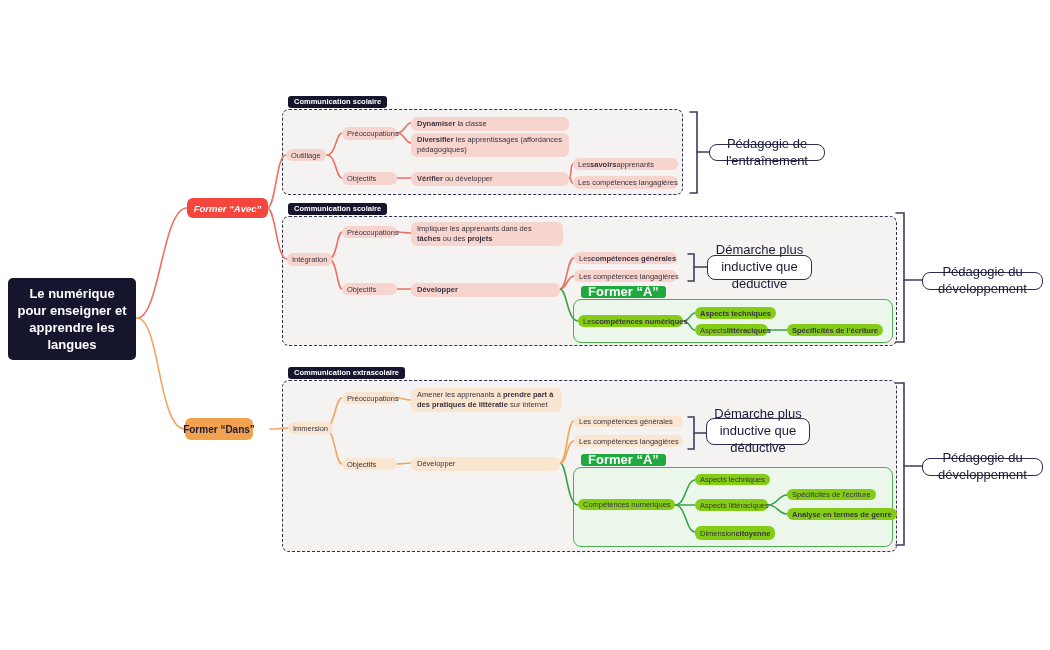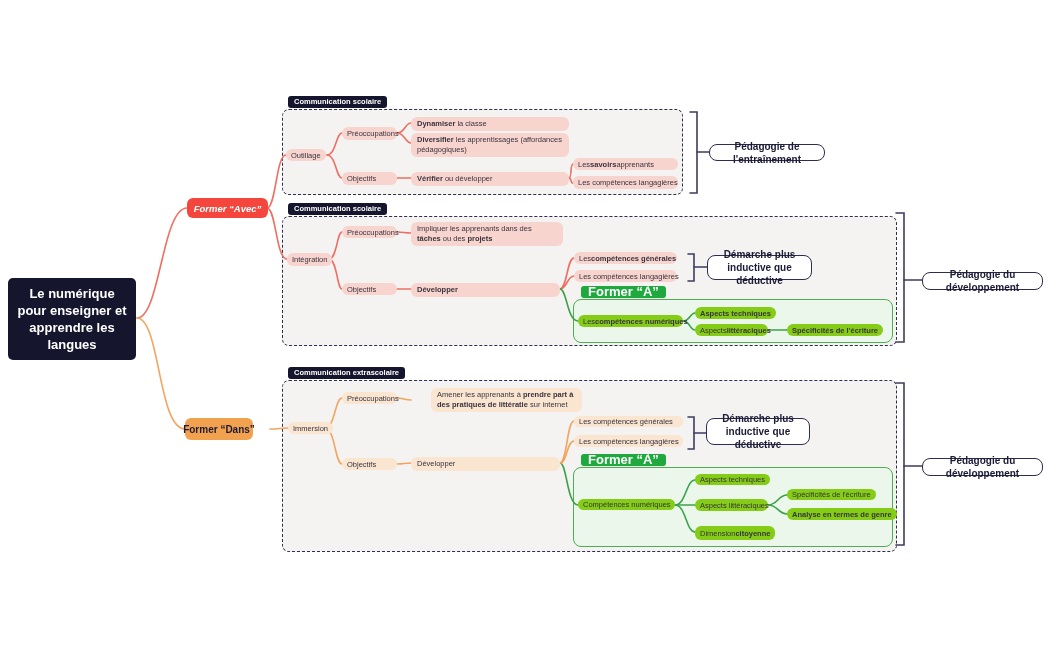--- a/index.html
+++ b/index.html
@@ -47,21 +47,21 @@
   .branch {
     position:absolute; z-index:3; font-weight:bold; white-space:nowrap;
     display:flex; align-items:center; justify-content:center;
     border-radius:6px; box-sizing:border-box;
   }
   .avec { background:#f4463c; color:#ffffff; font-size:9.5px; }
   .dans { background:#f2a24e; color:#1b1b36; font-size:10px; }
   .outcome {
     position:absolute; z-index:3; background:#ffffff;
     border:1.4px solid #2d2d50; border-radius:8px; color:#1b1b36;
-    font-weight:bold; font-size:10px; line-height:1.3; text-align:center;
+    font-weight:normal; font-size:13px; line-height:1.3; text-align:center;
     display:flex; align-items:center; justify-content:center; box-sizing:border-box;
   }
 </style>
 </head>
 <body>
 
 <div class="stage">
 
   <div class="group" style="left:282px; top:109px; width:401px; height:86px;"></div>
   <div class="group" style="left:282px; top:216px; width:615px; height:130px;"></div>
@@ -170,21 +170,21 @@
       <span>Aspects </span>
       <b>littéraciques</b>
     </div>
   <div class="n greenN line1" style="left:787px; top:324px; height:12px;">
       <b>Spécificités de l'écriture</b>
     </div>
   <div class="outcome" style="left:922px; top:272px; width:121px; height:18px;">Pédagogie du développement</div>
 
   <div class="n tan line1" style="left:288px; top:422px; height:12px;">Immersion</div>
   <div class="n tan line1" style="left:342px; top:392px; width:55px; height:12px;">Préoccupations</div>
-  <div class="n tan leaf" style="left:411px; top:388px; width:151px;margin-left:20px;"><span>Amener les apprenants à </span><b>prendre part à des pratiques de littératie</b><span> sur internet</span></div>
+  <div class="n tan leaf" style="left:411px; top:388px; width:151px;"><span>Amener les apprenants à </span><b>prendre part à des pratiques de littératie</b><span> sur internet</span></div>
   <div class="n tan line1" style="left:342px; top:458px; width:55px; height:12px;">Objectifs</div>
   <div class="n tan leaf" style="left:411px; top:457px; width:149px;">Développer</div>
   <div class="n tan line1" style="left:574px; top:416px; width:109px; height:11px;">Les compétences générales</div>
   <div class="n tan line1" style="left:574px; top:435px; width:109px; height:12px;">Les compétences langagières</div>
   <div class="outcome" style="left:706px; top:418px; width:104px; height:27px; padding:2px 6px;">Démarche plus inductive que déductive</div>
   <div class="formerA" style="left:581px; top:454px;">Former “À”</div>
   <div class="n greenN line1" style="left:578px; top:499px; width:97px; height:11px;">Compétences numériques</div>
   <div class="n greenN line1" style="left:695px; top:474px; height:11px;">Aspects techniques</div>
   <div class="n greenN line1" style="left:695px; top:499px; width:73px; height:12px;">Aspects littéraciques</div>
   <div class="n greenN line1" style="left:787px; top:489px; height:11px;">Spécificités de l'écriture</div>

